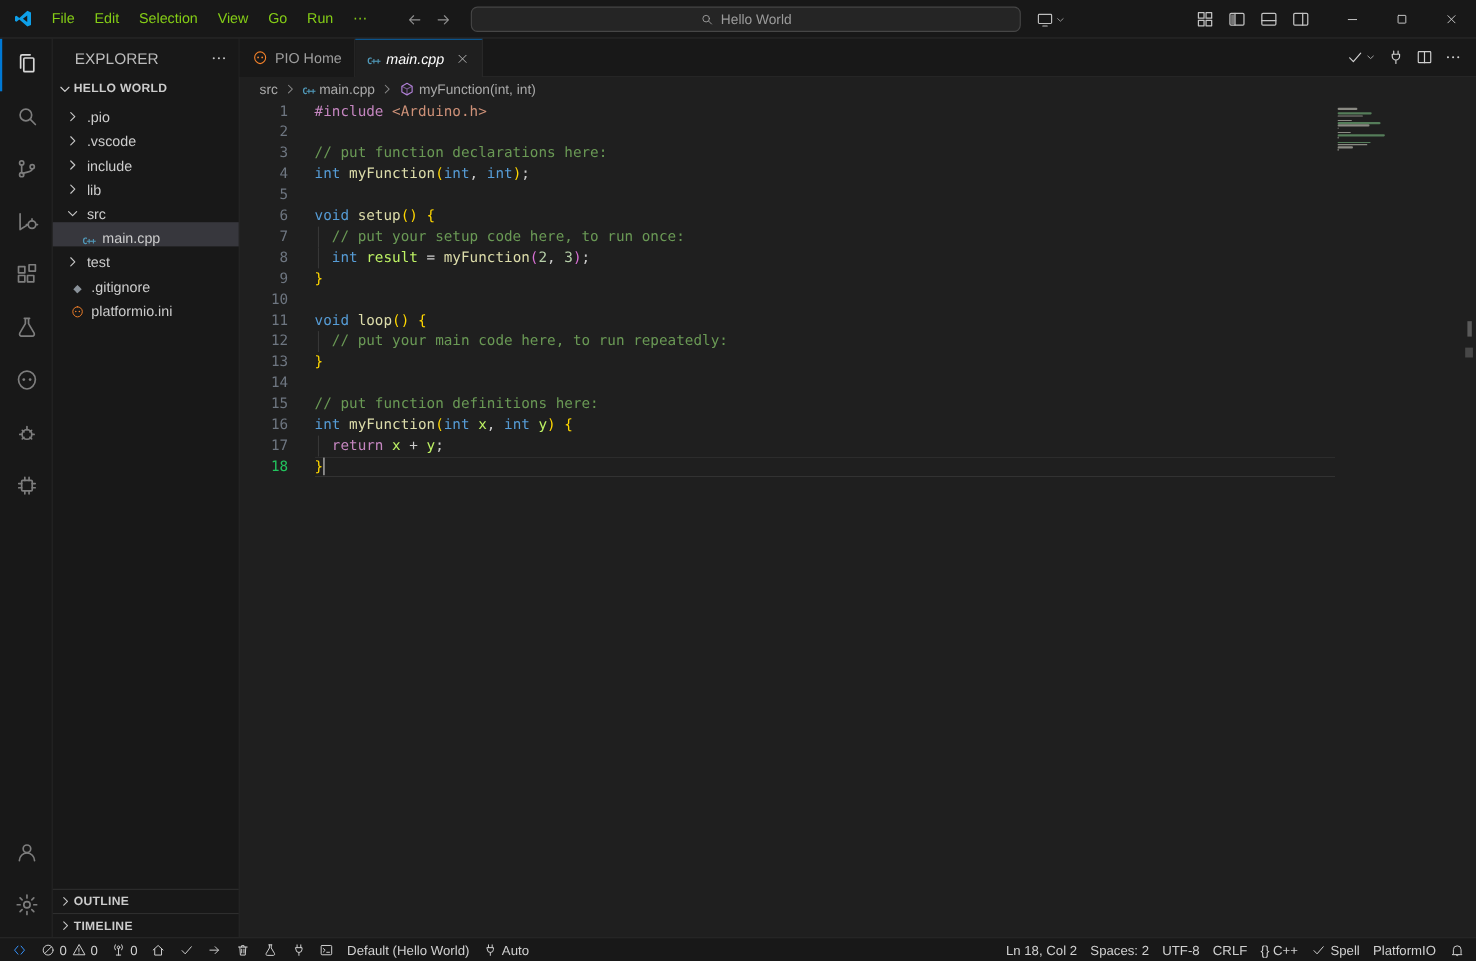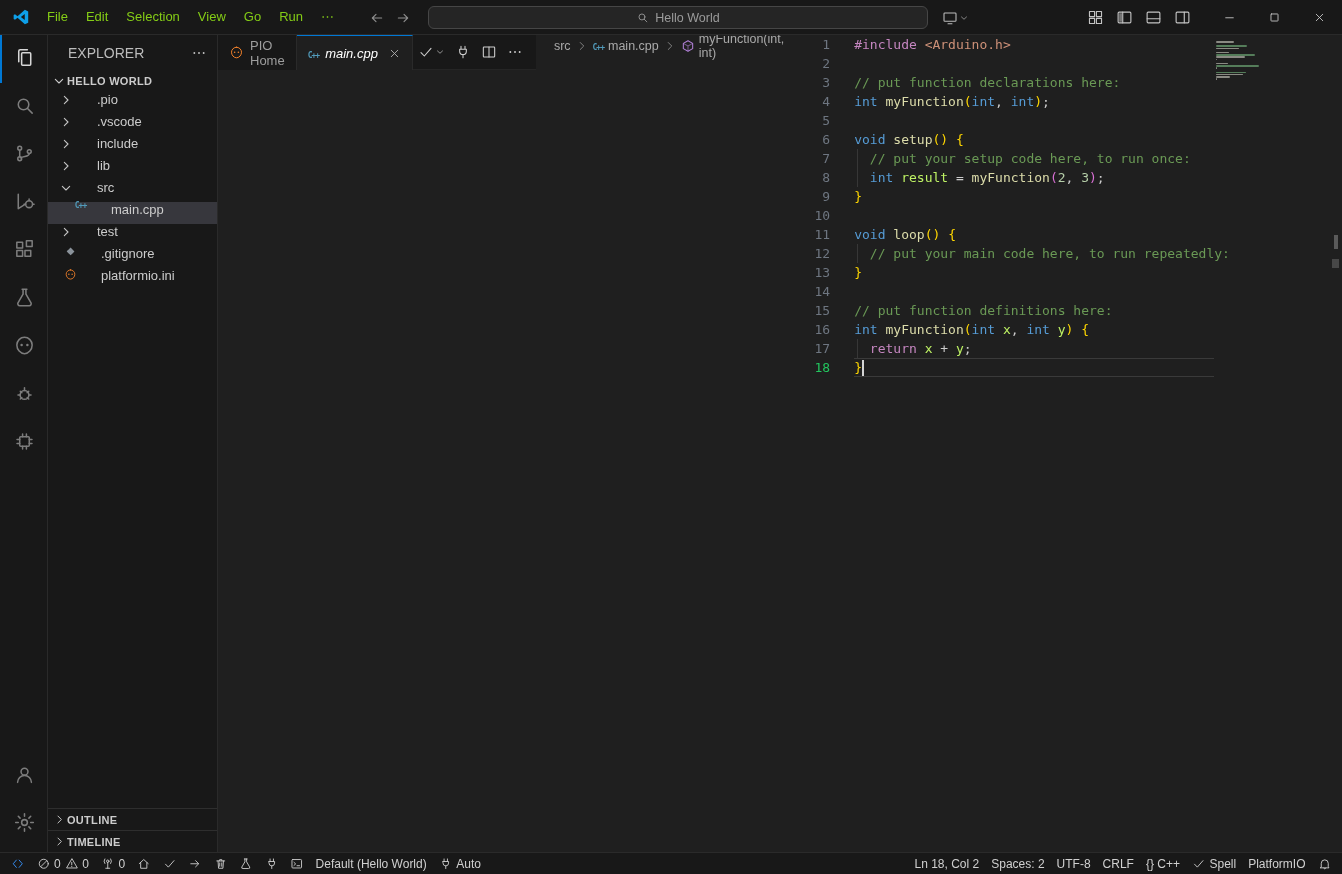--- a/index.html
+++ b/index.html
@@ -38,36 +38,36 @@
   .ab-item.active{color:#d7d7d7;border-left-color:#0078d4}
   .ab-bottom{margin-top:auto;padding-bottom:4px}
 
   
   .sidebar{width:170px;background:#181818;border-right:1px solid #2a2a2a;display:flex;flex-direction:column}
   .sb-header{height:35px;flex:0 0 35px;display:flex;align-items:center;padding:0 10px 0 20px;font-size:14px;color:#bcbcbc}
   .sb-more{margin-left:auto;color:#c5c5c5;cursor:pointer}
   .sb-more svg{width:16px;height:16px;display:block}
   .sb-section{height:22px;flex:0 0 22px;display:flex;align-items:center;padding-left:3px;font-size:11px;font-weight:700;letter-spacing:.3px;color:#ccc;cursor:pointer}
   .ws-chev svg{width:16px;height:16px;display:block;color:#ccc}
-  .tree-row{height:22px;display:flex;align-items:flex-start;gap:23px;color:#ccc;cursor:pointer;white-space:nowrap}
+  .tree-row{height:22px;display:flex;align-items:flex-end;gap:5px;color:#ccc;cursor:pointer;white-space:nowrap}
   .tree-row.selected{background:#37373d}
   .tree-row.lvl0{padding-left:10px}
   .tree-row.lvl-file{padding-left:15px}
   .tree-row.lvl1{padding-left:25px}
   .tree-chev svg{width:16px;height:16px;display:block;color:#c5c5c5}
   .file-ic{width:15px;display:flex;justify-content:center}
   .cpp-mark{color:#519aba;font-weight:700;font-size:8px;letter-spacing:-1px;font-family:"DejaVu Sans Mono",monospace;line-height:1;display:inline-block}
   .git-diamond{color:#8a929a;font-size:10px;line-height:1}
   .pio-ini svg{width:13px;height:13px;color:#f5822a}
   .sb-bottom{margin-top:auto}
   .sb-bot-row{height:22px;display:flex;align-items:center;border-top:1px solid #2e2e2e;padding-left:4px;font-size:11px;font-weight:700;letter-spacing:.3px;color:#ccc;cursor:pointer}
   .sb-bot-row svg{width:15px;height:15px;color:#c5c5c5}
 
   
-  .editor{flex:1;display:flex;flex-direction:row;min-width:0;background:#1f1f1f}
+  .editor{flex:1;display:flex;flex-direction:column;min-width:0;background:#1f1f1f}
   .tabbar{height:35px;flex:0 0 35px;background:#181818;border-bottom:1px solid #252525;display:flex}
   .tabs{display:flex}
   .tab{height:35px;display:flex;align-items:center;gap:6px;padding:0 11px;background:#181818;color:#9d9d9d;border-right:1px solid #2a2a2a;font-size:13px;cursor:pointer}
   .tab .icon svg{width:15px;height:15px;display:block}
   .tab .orange{color:#f5822a}
   .tab.active{background:#1f1f1f;color:#fff;border-top:1px solid #0078d4}
   .tab-label.italic{font-style:italic}
   .tab-close{margin-left:4px;color:#b6b6b6;display:flex}
   .tab-close svg{width:13px;height:13px}
   .editor-actions{margin-left:auto;display:flex;align-items:center;padding-right:8px;color:#cfcfcf}

